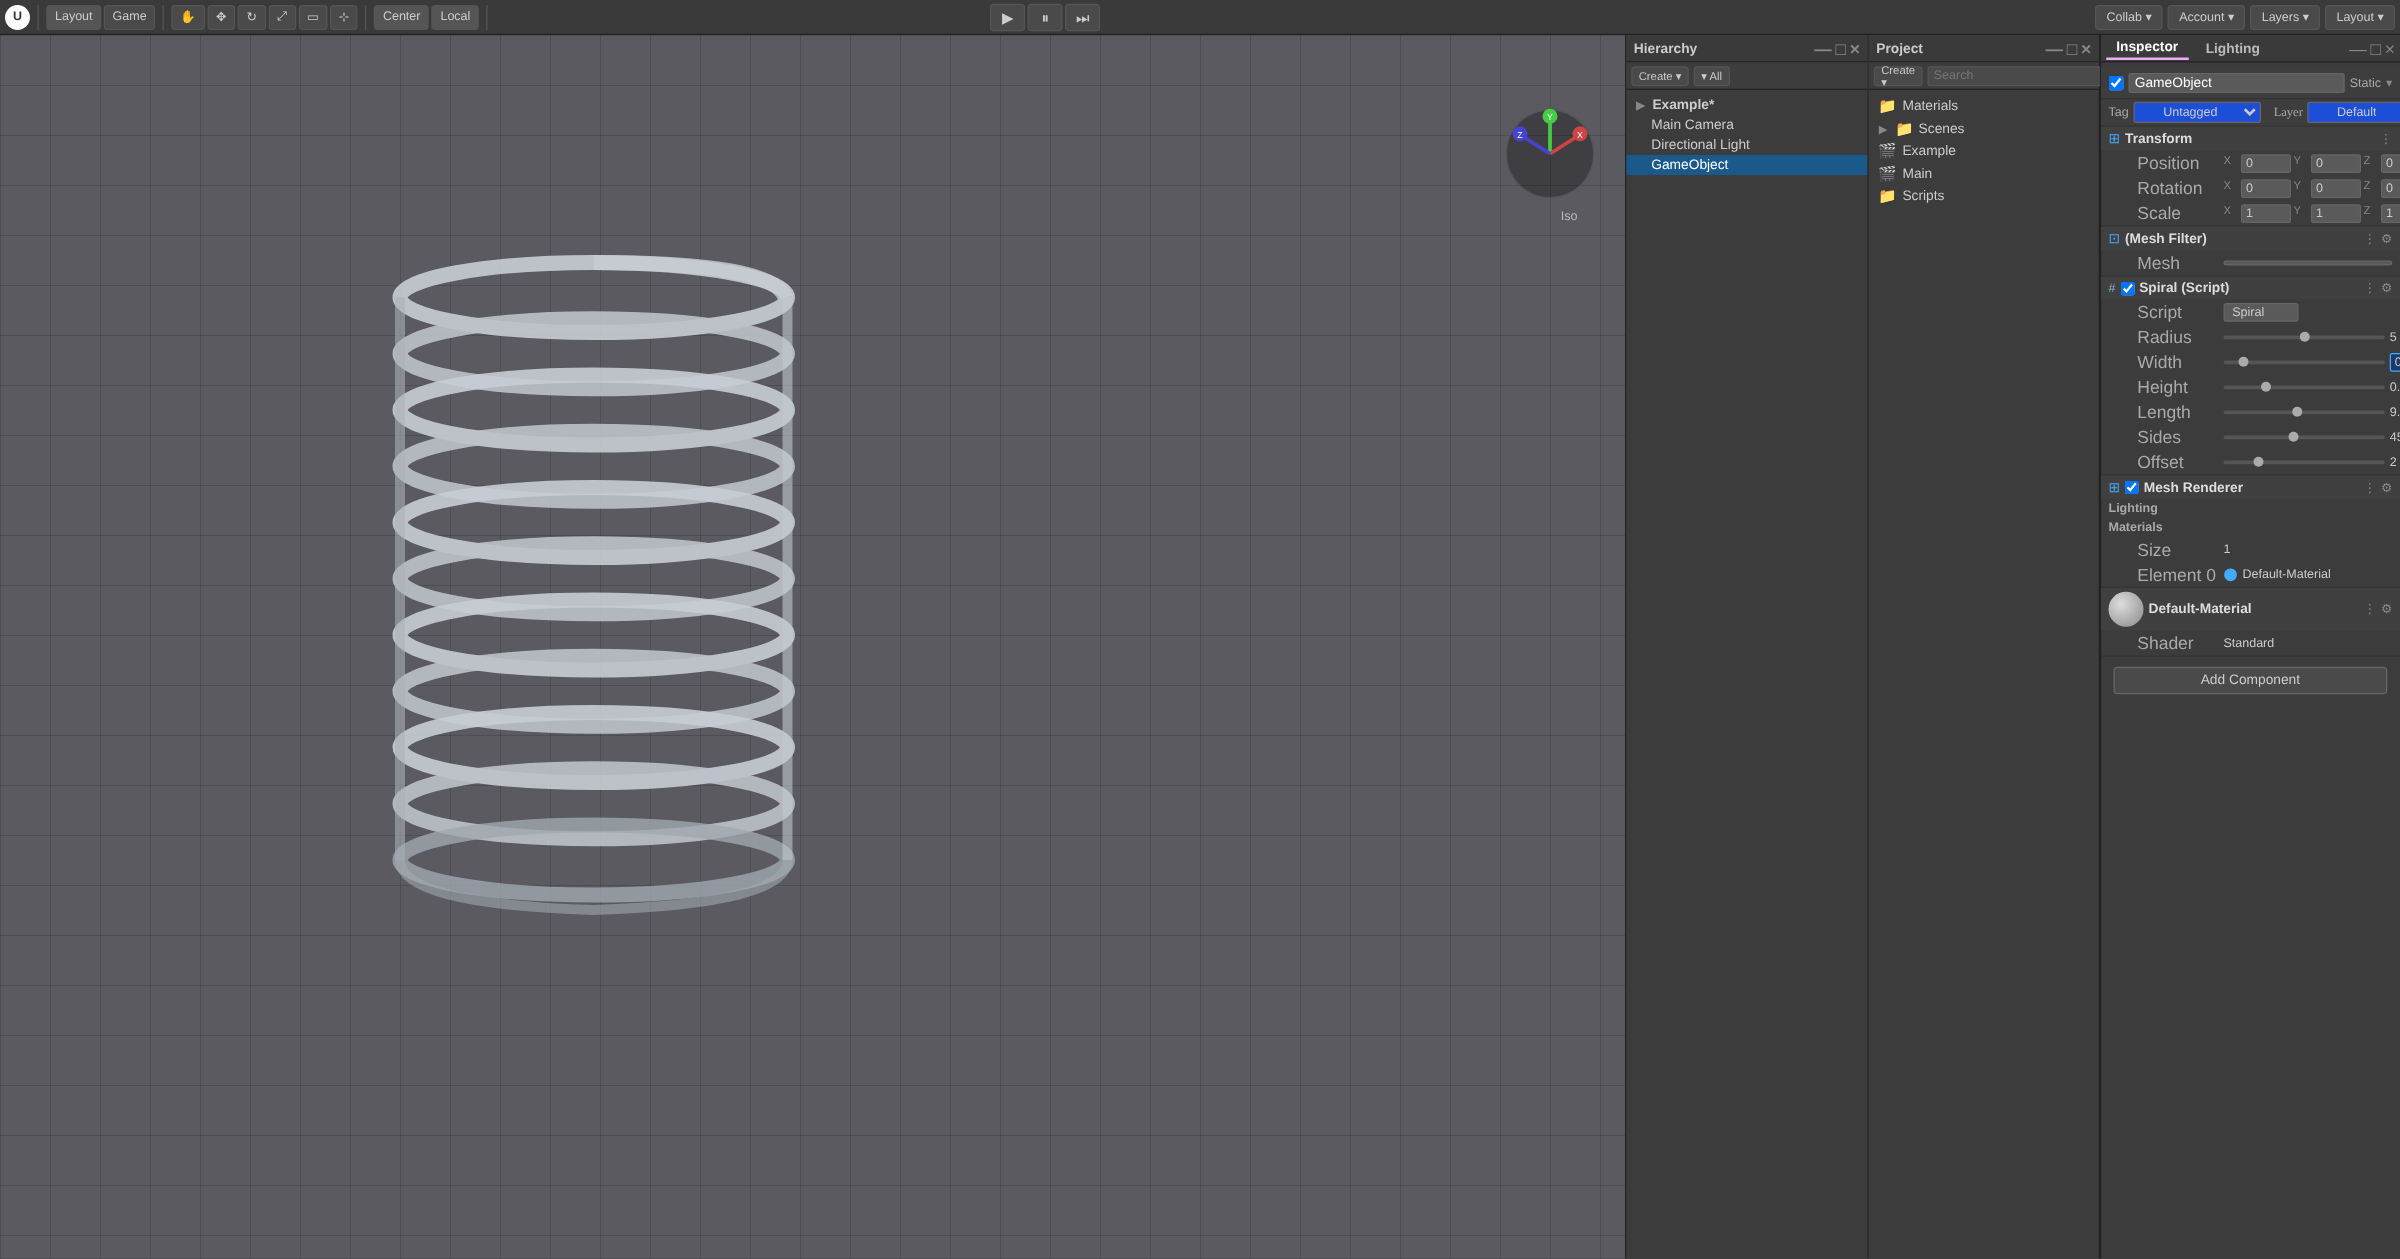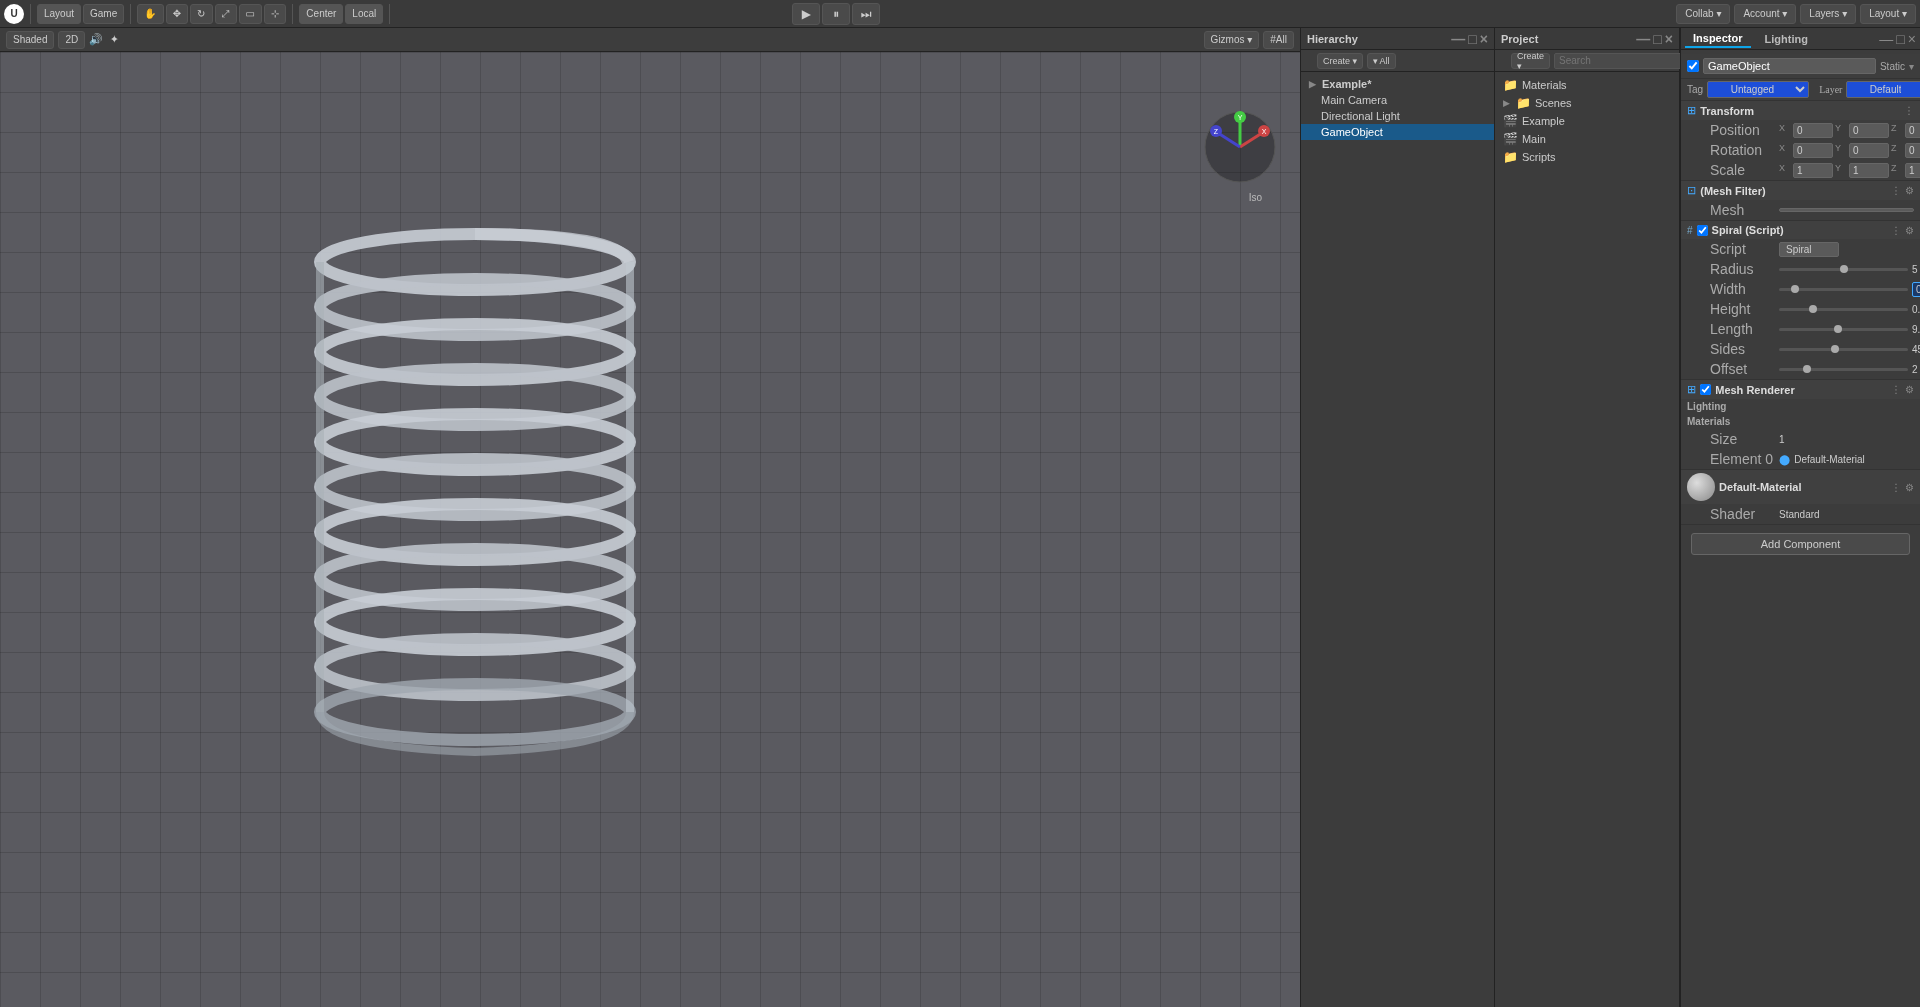--- a/index.html
+++ b/index.html
@@ -169,21 +169,21 @@
       font-weight: bold;
       color: #ccc;
       gap: 8px;
     }
     .panel-toolbar {
       height: 22px;
       background: #3d3d3d;
       border-bottom: 1px solid #222;
       display: flex;
       align-items: center;
-      padding: 0 16px;
+      padding: 0 4px;
       gap: 4px;
     }
     .panel-toolbar-btn {
       background: #4a4a4a;
       border: 1px solid #555;
       border-radius: 3px;
       color: #ccc;
       padding: 1px 5px;
       font-size: 9px;
       cursor: pointer;
@@ -252,21 +252,21 @@
       padding: 0 4px;
       gap: 6px;
     }
     .inspector-tab {
       padding: 2px 8px;
       color: #bbb;
       cursor: pointer;
       font-size: 11px;
       font-weight: bold;
     }
-    .inspector-tab.active { color: #fff; border-bottom: 2px solid #0ea5e9; }
+    .inspector-tab.active { color: #fff; border-bottom: 2px solid #f0abfc; }
 
     .inspector-content {
       flex: 1;
       overflow-y: auto;
       padding: 4px 0;
     }
 
     .go-header {
       padding: 4px 6px;
       display: flex;
@@ -460,30 +460,20 @@
     <div class="dropdown-btn">Account ▾</div>
     <div class="dropdown-btn">Layers ▾</div>
     <div class="dropdown-btn">Layout ▾</div>
   </div>
 </div>
 
 <div class="main-area">
 
   <div class="scene-game-area">
 
-    <div class="scene-toolbar">
-      <div class="scene-toolbar-btn">Shaded</div>
-      <div class="scene-toolbar-btn">2D</div>
-      <div style="width:14px;height:14px;display:flex;align-items:center;justify-content:center;cursor:pointer;">🔊</div>
-      <div style="width:14px;height:14px;display:flex;align-items:center;justify-content:center;cursor:pointer;">✦</div>
-      <div style="margin-left:auto;display:flex;gap:4px;">
-        <div class="scene-toolbar-btn">Gizmos ▾</div>
-        <div class="scene-toolbar-btn">#All</div>
-      </div>
-    </div>
 
     <div class="scene-view">
       <div class="scene-grid">
 
         <div class="spiral-container">
           <svg width="380" height="620" viewBox="0 0 380 620">
             <defs>
               <linearGradient id="spiralGrad" x1="0%" y1="0%" x2="100%" y2="0%">
                 <stop offset="0%" style="stop-color:#c8d0d8;stop-opacity:1"></stop>
                 <stop offset="50%" style="stop-color:#e8edf2;stop-opacity:1"></stop>

